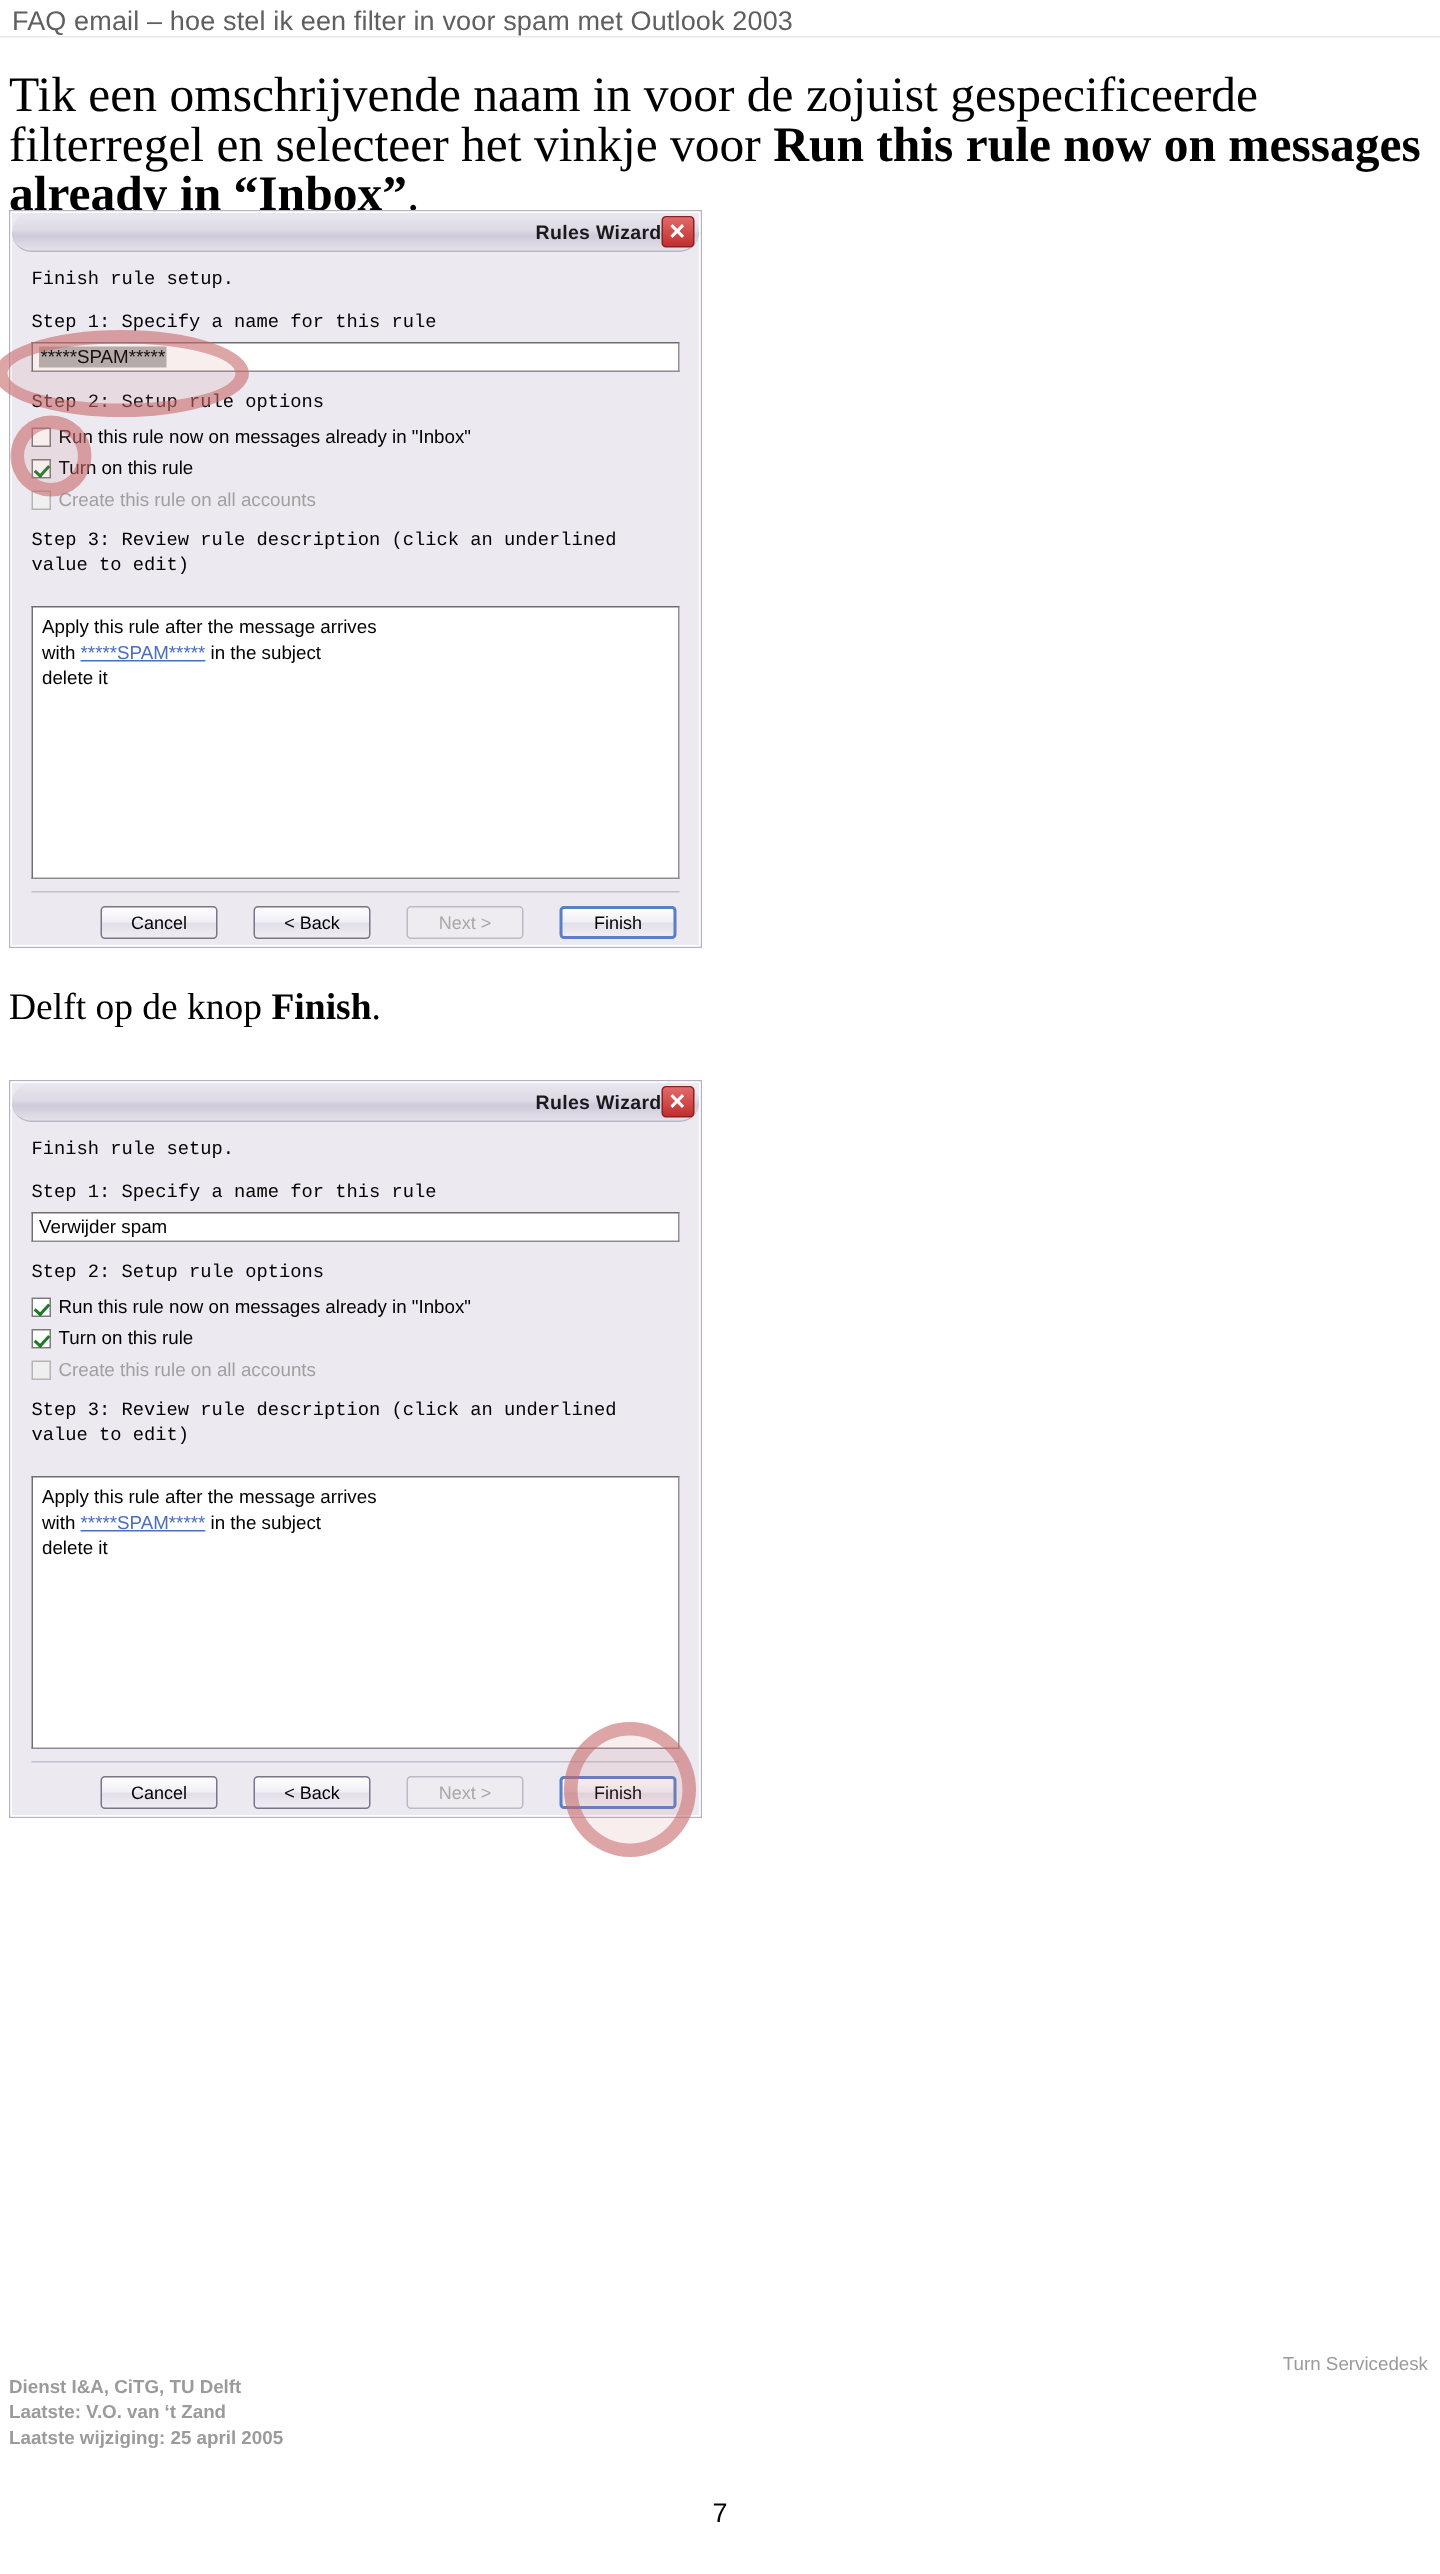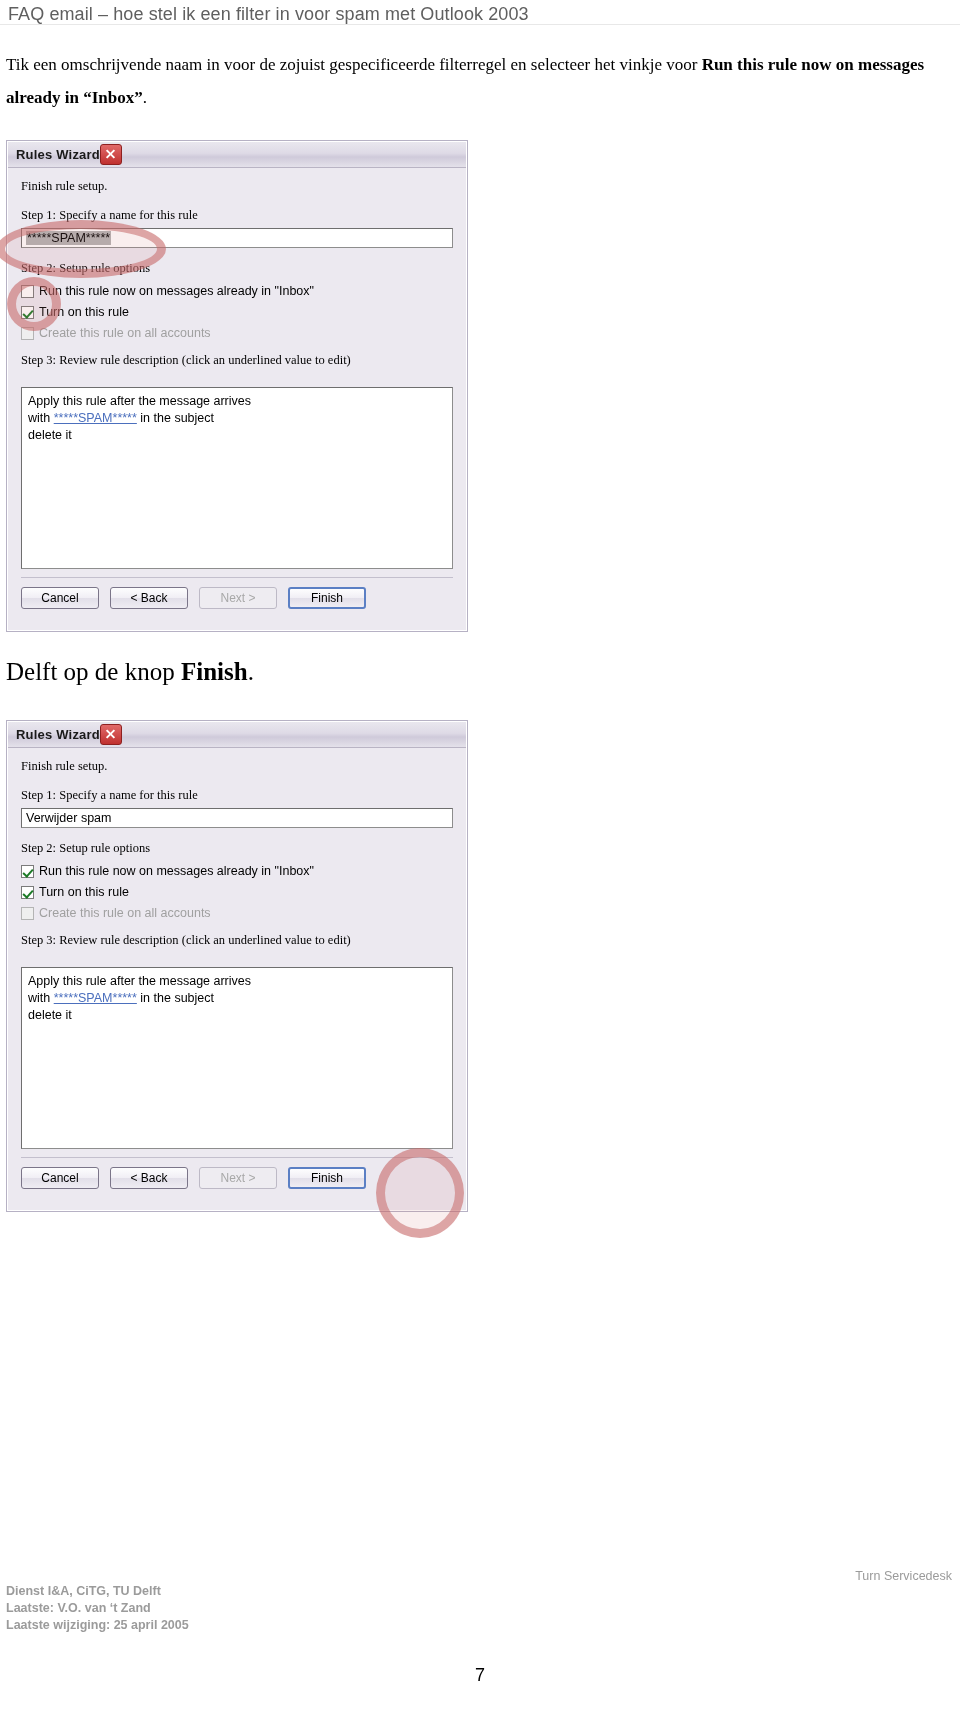--- a/index.html
+++ b/index.html
@@ -18,21 +18,21 @@
     white-space:nowrap;
   }
   .runhead-rule{
     position:absolute;left:0;top:24px;width:960px;height:1px;background:#e8e8e8;
   }
 
   
   .prose{
     position:absolute;left:6px;width:946px;
     font-family:"Liberation Serif",serif;
-    font-size:17px;line-height:33px;color:#000;
+    font-size:33px;line-height:33px;color:#000;
   }
   .prose b{font-weight:bold;}
   #intro{top:48px;}
   #klik{top:655px;font-size:25px;}
 
   
   .dlg{
     position:absolute;
     width:462px;
     background:#ece9f0;
@@ -43,22 +43,22 @@
   .dlg-inner{
     border:1px solid #ffffff;
     height:100%;
     box-sizing:border-box;
     background:#ece9f0;
   }
   .titlebar{
     height:26px;
     background:linear-gradient(to bottom,#e9e7ee 0%,#dedae6 45%,#cfcada 60%,#e4e1ea 100%);
     border-bottom:1px solid #b9b4c4;
-    display:flex;align-items:center;justify-content:flex-start;
-    padding:0 3px 0 8px;box-sizing:border-box;
+    display:flex;align-items:center;justify-content:flex-end;
+    padding:0 3px 0 8px;box-sizing:border-box;border-radius:13px;
   }
   .titlebar .ttl{
     font-family:"Liberation Sans",sans-serif;
     font-size:13px;font-weight:bold;color:#1a1a1a;
     letter-spacing:.2px;
   }
   .closebtn{
     width:20px;height:19px;border-radius:3px;
     background:linear-gradient(to bottom,#e16a6a,#c0302f);
     border:1px solid #8d2020;
@@ -67,21 +67,21 @@
   .closebtn:before,.closebtn:after{
     content:"";position:absolute;left:4px;top:8px;width:11px;height:2px;background:#fff;
   }
   .closebtn:before{transform:rotate(45deg);}
   .closebtn:after{transform:rotate(-45deg);}
 
   .dlg-body{padding:10px 13px 8px 13px;box-sizing:border-box;}
 
   .lbl{
     font-size:12.5px;color:#000;line-height:17px;
-    font-family:Liberation Serif, serif;
+    font-family:Liberation Mono, monospace;
   }
   .spacer-10{height:12px;}
 
   .txtfield{
     height:20px;background:#fff;border:1px solid #8d8d8d;
     border-top-color:#6e6e6e;border-left-color:#6e6e6e;
     margin-top:4px;display:flex;align-items:center;padding-left:4px;
     font-size:12.5px;color:#000;box-sizing:border-box;
   }
   .sel{background:#b3b3b3;color:#000;padding:0 1px;}
@@ -102,21 +102,21 @@
   .descbox{
     background:#ffffff;border:1px solid #8d8d8d;border-top-color:#6e6e6e;
     border-left-color:#6e6e6e;margin-top:18px;height:182px;
     padding:5px 6px;box-sizing:border-box;
     font-size:12.5px;line-height:17px;color:#000;
   }
   .descbox .link{color:#4b6fbd;text-decoration:underline;}
 
   .btnsep{border-top:1px solid #c3bfcd;margin-top:8px;}
   .btnrow{
-    display:flex;justify-content:flex-start;gap:11px;
+    display:flex;justify-content:flex-end;gap:24px;
     padding:9px 2px 4px 0;
   }
   .btn{
     width:78px;height:22px;border-radius:3px;
     background:linear-gradient(to bottom,#fdfdfe 0%,#f1eff5 48%,#e2dfe9 52%,#efedf3 100%);
     border:1px solid #7b7589;
     font-family:"Liberation Sans",sans-serif;font-size:12px;color:#000;
     display:flex;align-items:center;justify-content:center;box-sizing:border-box;
   }
   .btn.def{border:2px solid #5b7fc4;}

